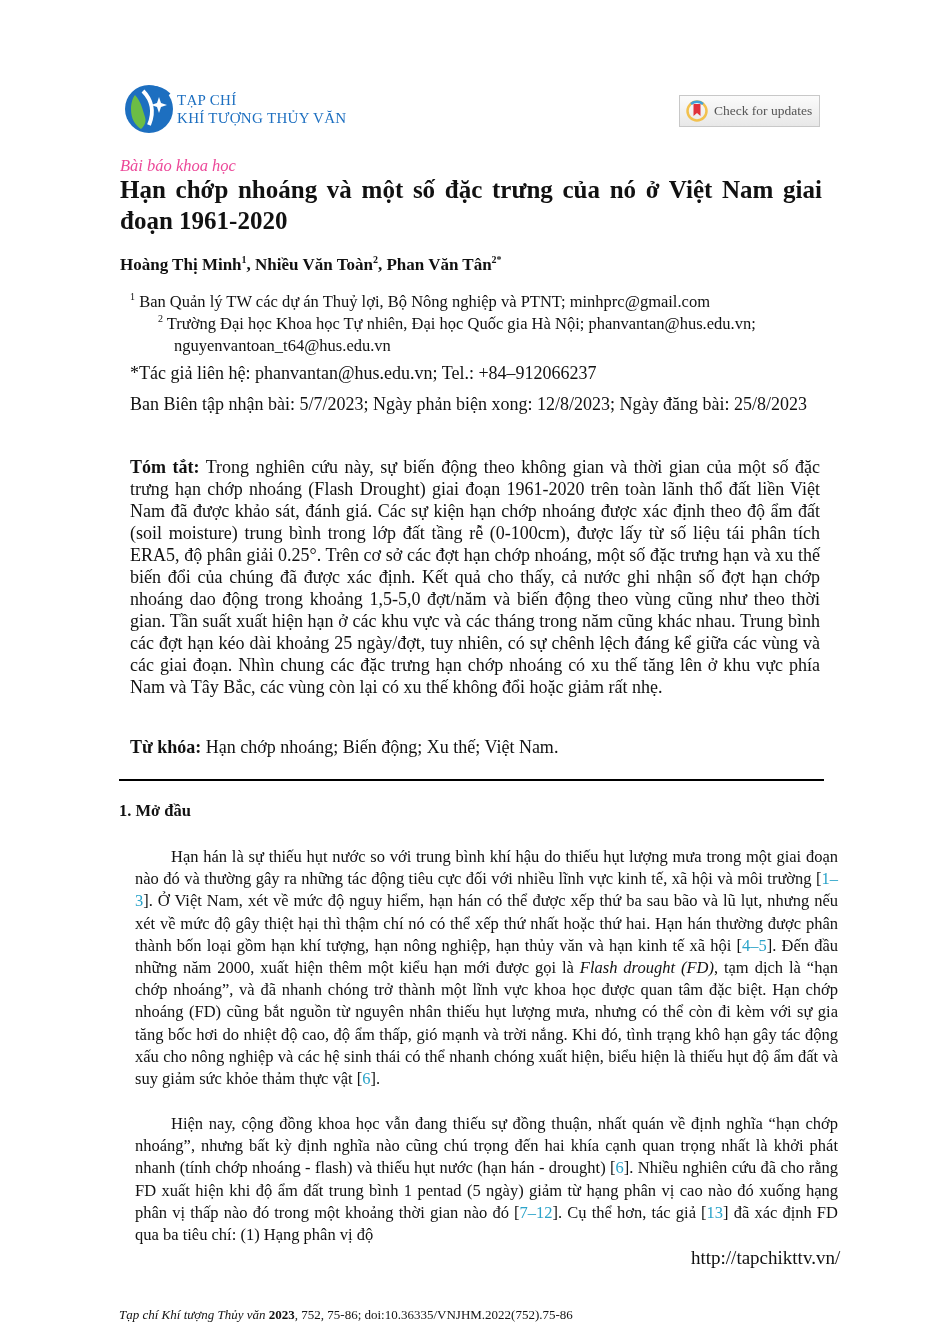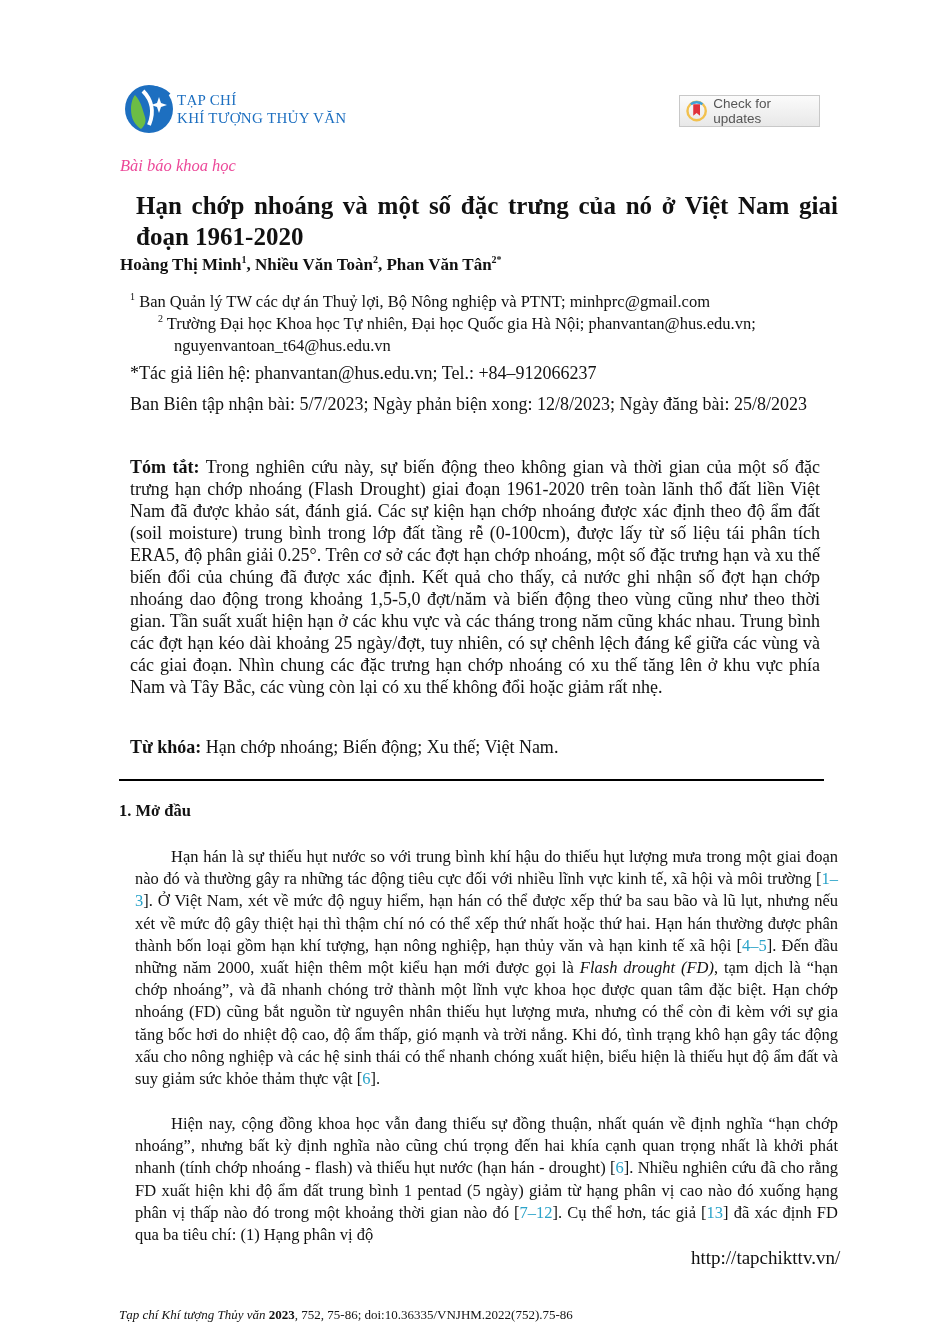--- a/index.html
+++ b/index.html
@@ -6,24 +6,24 @@
   body { width:943px; height:1333px; position:relative; overflow:hidden;
          font-family:"Liberation Serif", "DejaVu Serif", serif; color:#111; }
   .logo { position:absolute; left:121px; top:81px; width:240px; height:56px; }
   .logo-globe { position:absolute; left:0; top:0; width:54px; height:54px; }
   .logo-text { position:absolute; left:56px; top:10px; color:#1d6fc0;
                font-family:"Liberation Serif", serif; font-size:15px; line-height:18px; letter-spacing:0.3px; }
   .cfu { position:absolute; left:679px; top:95px; width:141px; height:32px;
          border:1px solid #c8c8c8; background:linear-gradient(#fbfbfb,#e8e8e8);
          box-sizing:border-box; display:flex; align-items:center; }
   .cfu-icon { width:22px; height:22px; margin-left:6px; }
-  .cfu-label { font-family:Liberation Sans, sans-serif; font-size:13.5px; color:#555; margin-left:6px; }
+  .cfu-label { font-family:Liberation Serif, serif; font-size:13.5px; color:#555; margin-left:6px; }
   .article-type { position:absolute; left:120px; top:156px; font-style:italic; font-size:16.5px; color:#ec4899; }
   .title { position:absolute; left:120px; top:174px; width:702px; font-weight:bold; font-size:25px;
-           line-height:31px; text-align:justify; text-align-last:left; margin:16px; }
+           line-height:31px; text-align:justify; text-align-last:left; margin:0; }
   .authors { position:absolute; left:120px; top:254px; font-weight:bold; font-size:17px; }
   .authors sup { font-size:10px; }
   .affil { position:absolute; left:130px; font-size:16.5px; line-height:22px; width:694px; }
   .affil sup { font-size:10px; }
   .block { position:absolute; left:130px; width:690px; font-size:18px; line-height:22px;
            text-align:justify; }
   .abstract { top:456px; }
   .abstract b, .keywords b { font-weight:bold; }
   .keywords { top:736px; }
   .rule { position:absolute; left:119px; top:779px; width:705px; height:2px; background:#000; }

